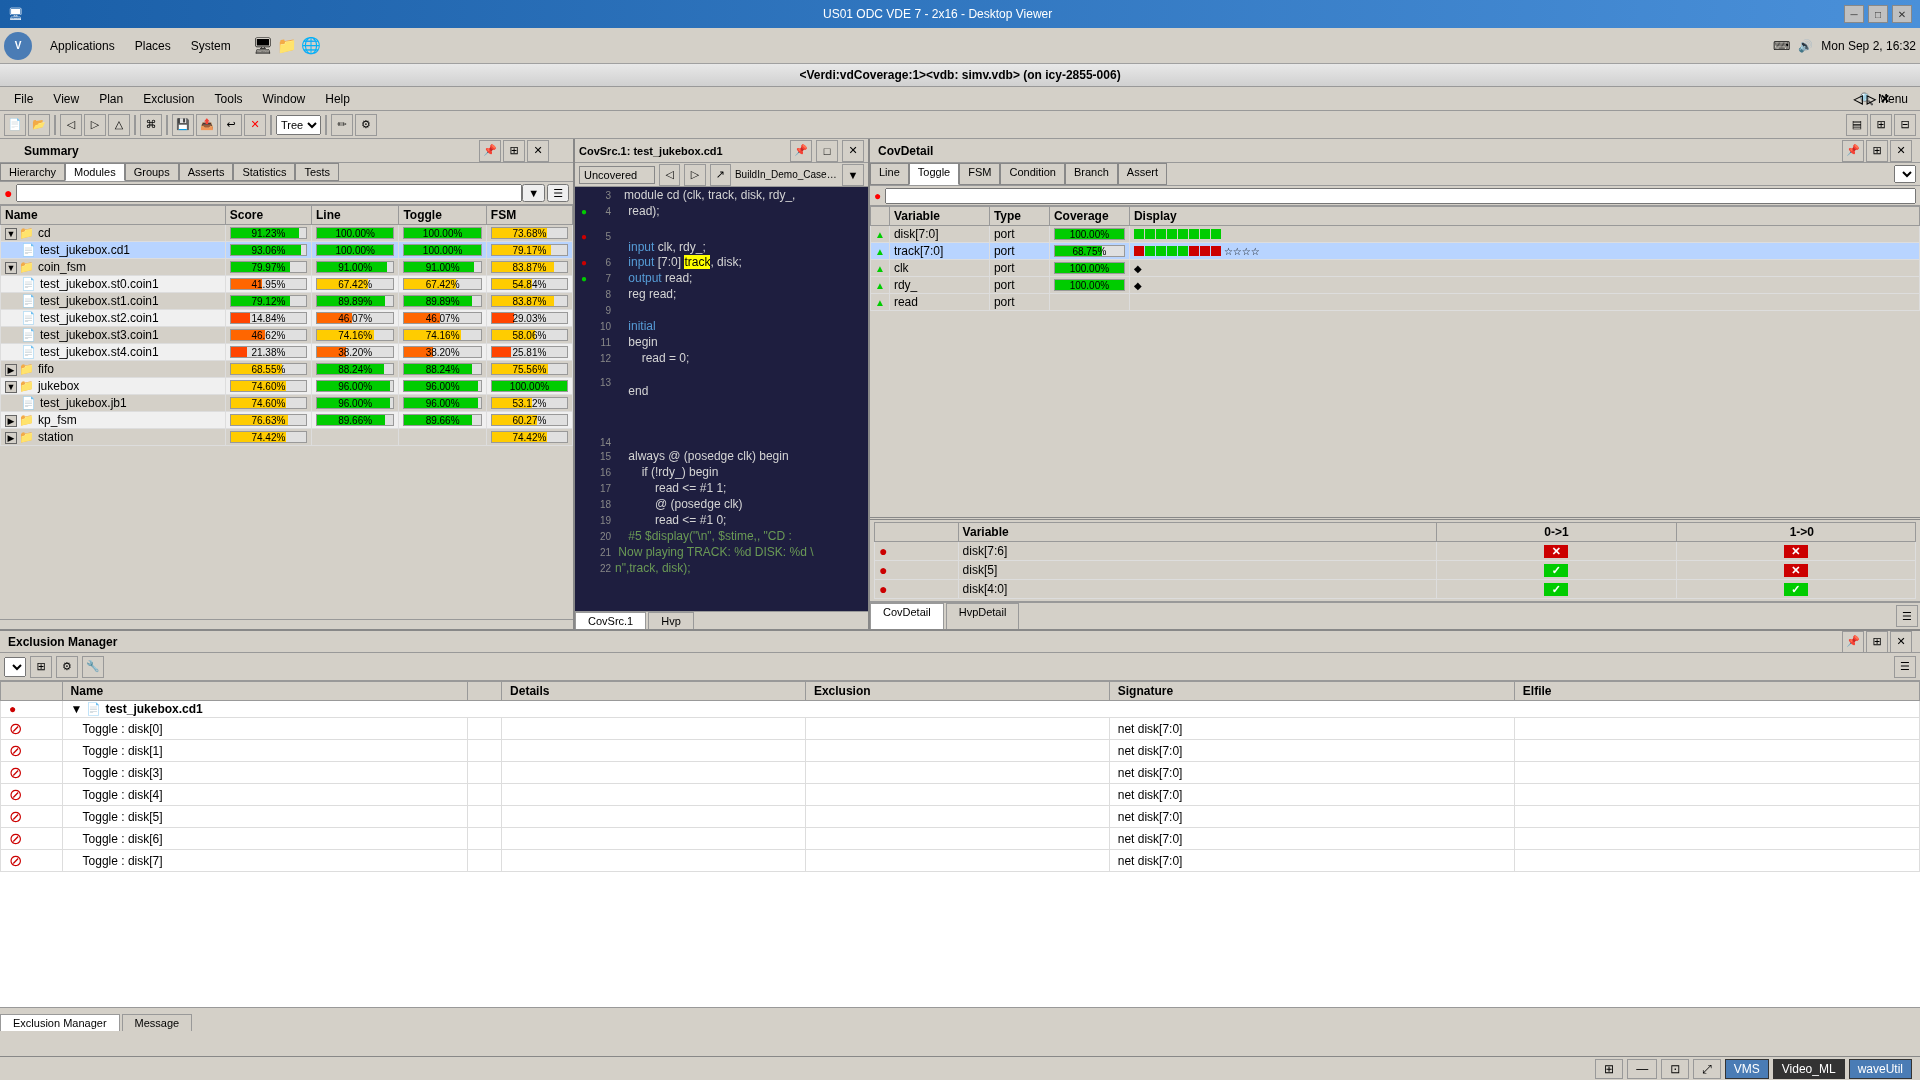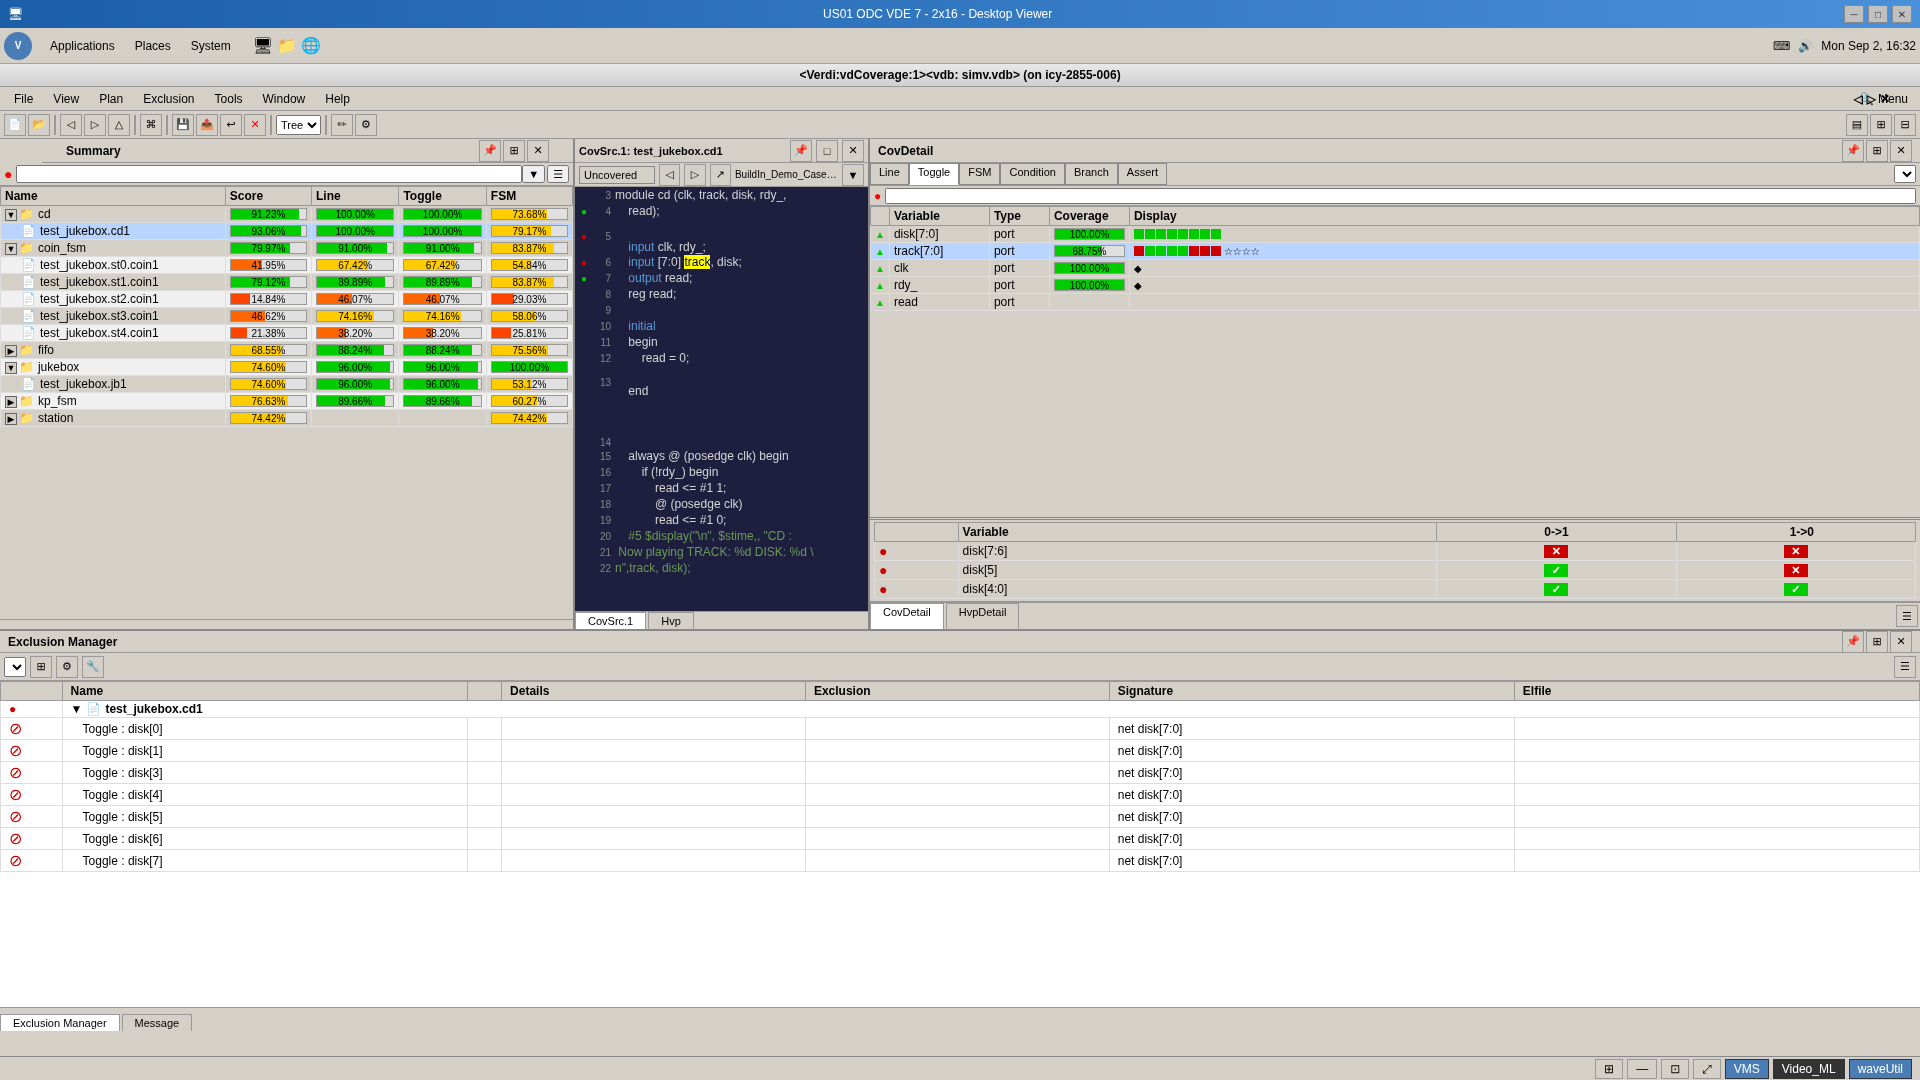--- a/index.html
+++ b/index.html
@@ -253,29 +253,37 @@
     <button class="tool-btn">⊟</button>
   </div>
 </div>
 
 <div style="display:flex; flex-direction:column; height: 892px;">
 
   <div style="display:flex; height: 490px;">
 
     <div style="width:575px; display:flex; flex-direction:column; border-right:2px solid #888;">
 
-      <div style="background:#d4d0c8; height:24px; display:flex; align-items:center; padding:0 24px; border-bottom:1px solid #999;margin-left:42px;">
+      <div style="background:#d4d0c8; height:24px; display:flex; align-items:center; padding:0 24px; border-bottom:1px solid #999;">
         <span style="font-weight:bold; margin-right:8px;">Summary</span>
         <span style="margin-left:auto; display:flex; gap:2px;">
           <button class="tool-btn">📌</button>
           <button class="tool-btn">⊞</button>
           <button class="tool-btn">✕</button>
         </span>
       </div>
 
+      <div style="background:#d4d0c8; display:flex; border-bottom:1px solid #999;">
+        <div class="ptab">Hierarchy</div>
+        <div class="ptab active">Modules</div>
+        <div class="ptab">Groups</div>
+        <div class="ptab">Asserts</div>
+        <div class="ptab">Statistics</div>
+        <div class="ptab">Tests</div>
+      </div>
 
       <div class="filter-bar">
         <span style="color:red; font-size:14px; margin-right:4px;">●</span>
         <input type="text" style="flex: 1 1 0%; height: 18px; font-size: 11px; padding: 1px 4px;">
         <button style="height:18px; font-size:11px; padding:0 4px;">▼</button>
         <button style="height:18px; font-size:11px; padding:0 4px; margin-left:2px;">☰</button>
       </div>
 
       <div style="flex:1; overflow-y:auto; overflow-x:hidden;">
         <table class="data-table" style="width:100%;">
@@ -754,21 +762,21 @@
         <span style="margin-left:auto; display:flex; gap:2px;">
           <button class="tool-btn">▼</button>
         </span>
       </div>
 
       <div style="flex:1; overflow-y:auto; background:#1e1e3f; font-family:'Courier New',monospace; font-size:11px;">
 
         <div class="code-line">
           <span class="line-indicator" style="color:transparent;">●</span>
           <span class="line-num" style="color:#888;">3</span>
-          <span class="line-content" style="color:#d4d4d4;">module cd (clk, track, disk, rdy_,</span>
+          <span class="line-content" style="color:#d4d4d4;margin-left:9px;">module cd (clk, track, disk, rdy_,</span>
         </div>
 
         <div class="code-line">
           <span class="line-indicator" style="color:#00cc00;">●</span>
           <span class="line-num" style="color:#888;">4</span>
           <span class="line-content" style="color:#d4d4d4;">    read);</span>
         </div>
 
         <div class="code-line">
           <span class="line-indicator" style="color:#cc0000;">●</span>

